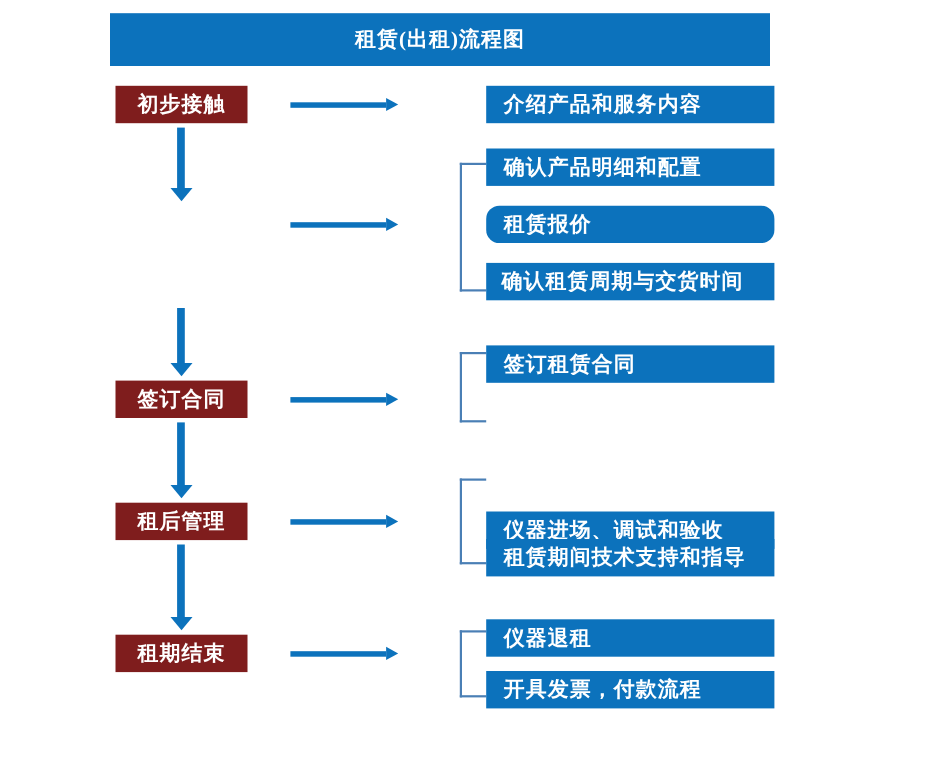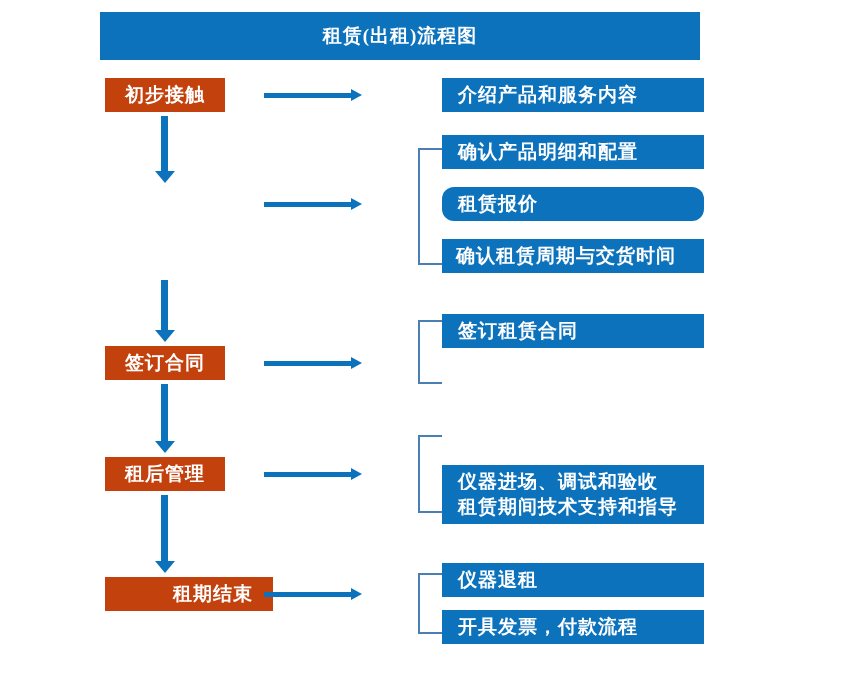--- a/index.html
+++ b/index.html
@@ -25,21 +25,21 @@
     color: #ffffff;
     font-size: 19px;
     font-weight: bold;
     display: flex;
     align-items: center;
     justify-content: center;
     letter-spacing: 1px;
   }
   .stage-box {
     position: absolute;
-    background: #c2410c;
+    background: #7f1d1d;
     color: #ffffff;
     font-size: 19px;
     font-weight: bold;
     display: flex;
     align-items: center;
     justify-content: center;
     letter-spacing: 1px;
   }
   .detail-box {
     position: absolute;
@@ -112,21 +112,21 @@
 
   <div class="title-bar">租赁(出租)流程图</div>
 
   <div class="stage-box" style="left:105px; top:78px; width:120px; height:34px;">初步接触</div>
 
 
   <div class="stage-box" style="left:105px; top:346px; width:120px; height:34px;">签订合同</div>
 
   <div class="stage-box" style="left:105px; top:457px; width:120px; height:34px;">租后管理</div>
 
-  <div class="stage-box" style="left:105px; top:577px; width:120px; height:34px;padding-left:48px;">租期结束</div>
+  <div class="stage-box" style="left:105px; top:577px; width:120px; height:34px;">租期结束</div>
 
   <div class="v-arrow" style="left:155px; top:116px; height:67px;">
     <div class="shaft" style="height:55px;"></div>
     <div class="head" style="top:55px;"></div>
   </div>
 
   <div class="v-arrow" style="left:155px; top:280px; height:62px;">
     <div class="shaft" style="height:50px;"></div>
     <div class="head" style="top:50px;"></div>
   </div>

